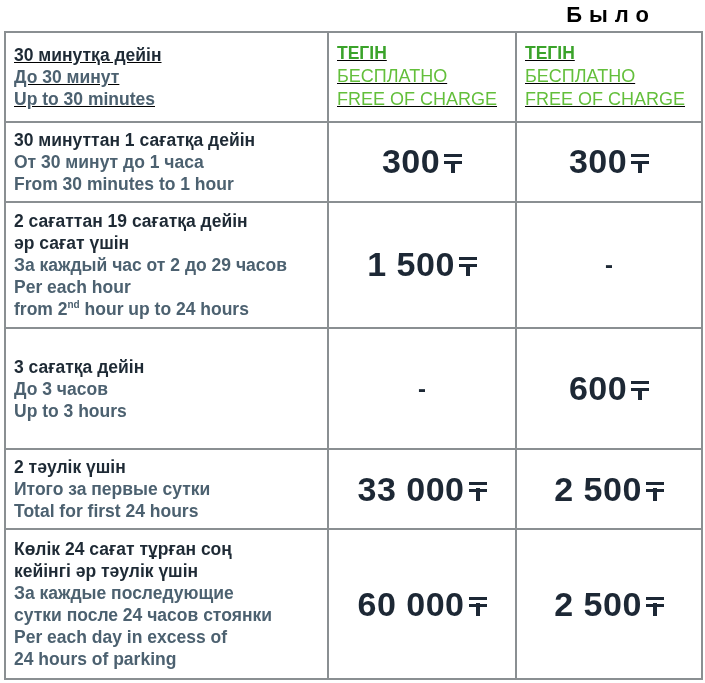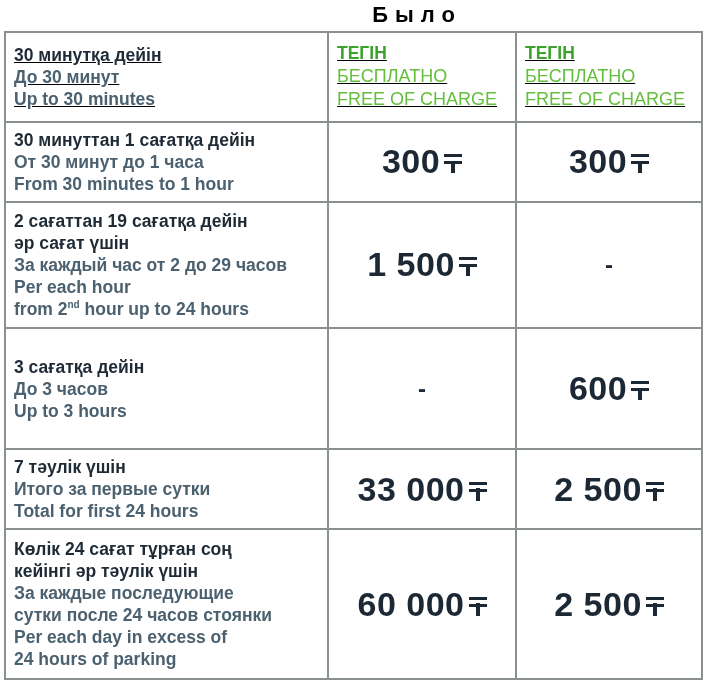--- a/index.html
+++ b/index.html
@@ -12,21 +12,22 @@
     font-family: "Liberation Sans", "DejaVu Sans", sans-serif;
     font-weight: bold;
     -webkit-font-smoothing: antialiased;
   }
   .page { position: relative; width: 705px; height: 683px; }
 
   
   .header-row {
     display: flex;
     height: 31px;
-    align-items: flex-start;
+    align-items: flex-end;
+    flex-direction: column;
   }
   .header-spacer { width: 323px; flex: none; }
   .header-cell {
     flex: none;
     text-align: center;
     font-size: 22px;
     font-weight: bold;
     color: #000000;
     letter-spacing: 7px;
     padding-top: 2px;
@@ -176,21 +177,21 @@
           <td class="label-cell">
             <div class="line kk">3 сағатқа дейін</div>
             <div class="line ru">До 3 часов</div>
             <div class="line en">Up to 3 hours</div>
           </td>
           <td class="value-cell"><span class="dash">-</span></td>
           <td class="value-cell"><span class="amount">600<span class="tenge"></span></span></td>
         </tr>
         <tr>
           <td class="label-cell">
-            <div class="line kk">7 тәулік үшін</div>
+            <div class="line kk">2 тәулік үшін</div>
             <div class="line ru">Итого за первые сутки</div>
             <div class="line en">Total for first 24 hours</div>
           </td>
           <td class="value-cell"><span class="amount">33 000<span class="tenge"></span></span></td>
           <td class="value-cell"><span class="amount">2 500<span class="tenge"></span></span></td>
         </tr>
         <tr>
           <td class="label-cell">
             <div class="line kk">Көлік 24 сағат тұрған соң</div>
             <div class="line kk">кейінгі әр тәулік үшін</div>

